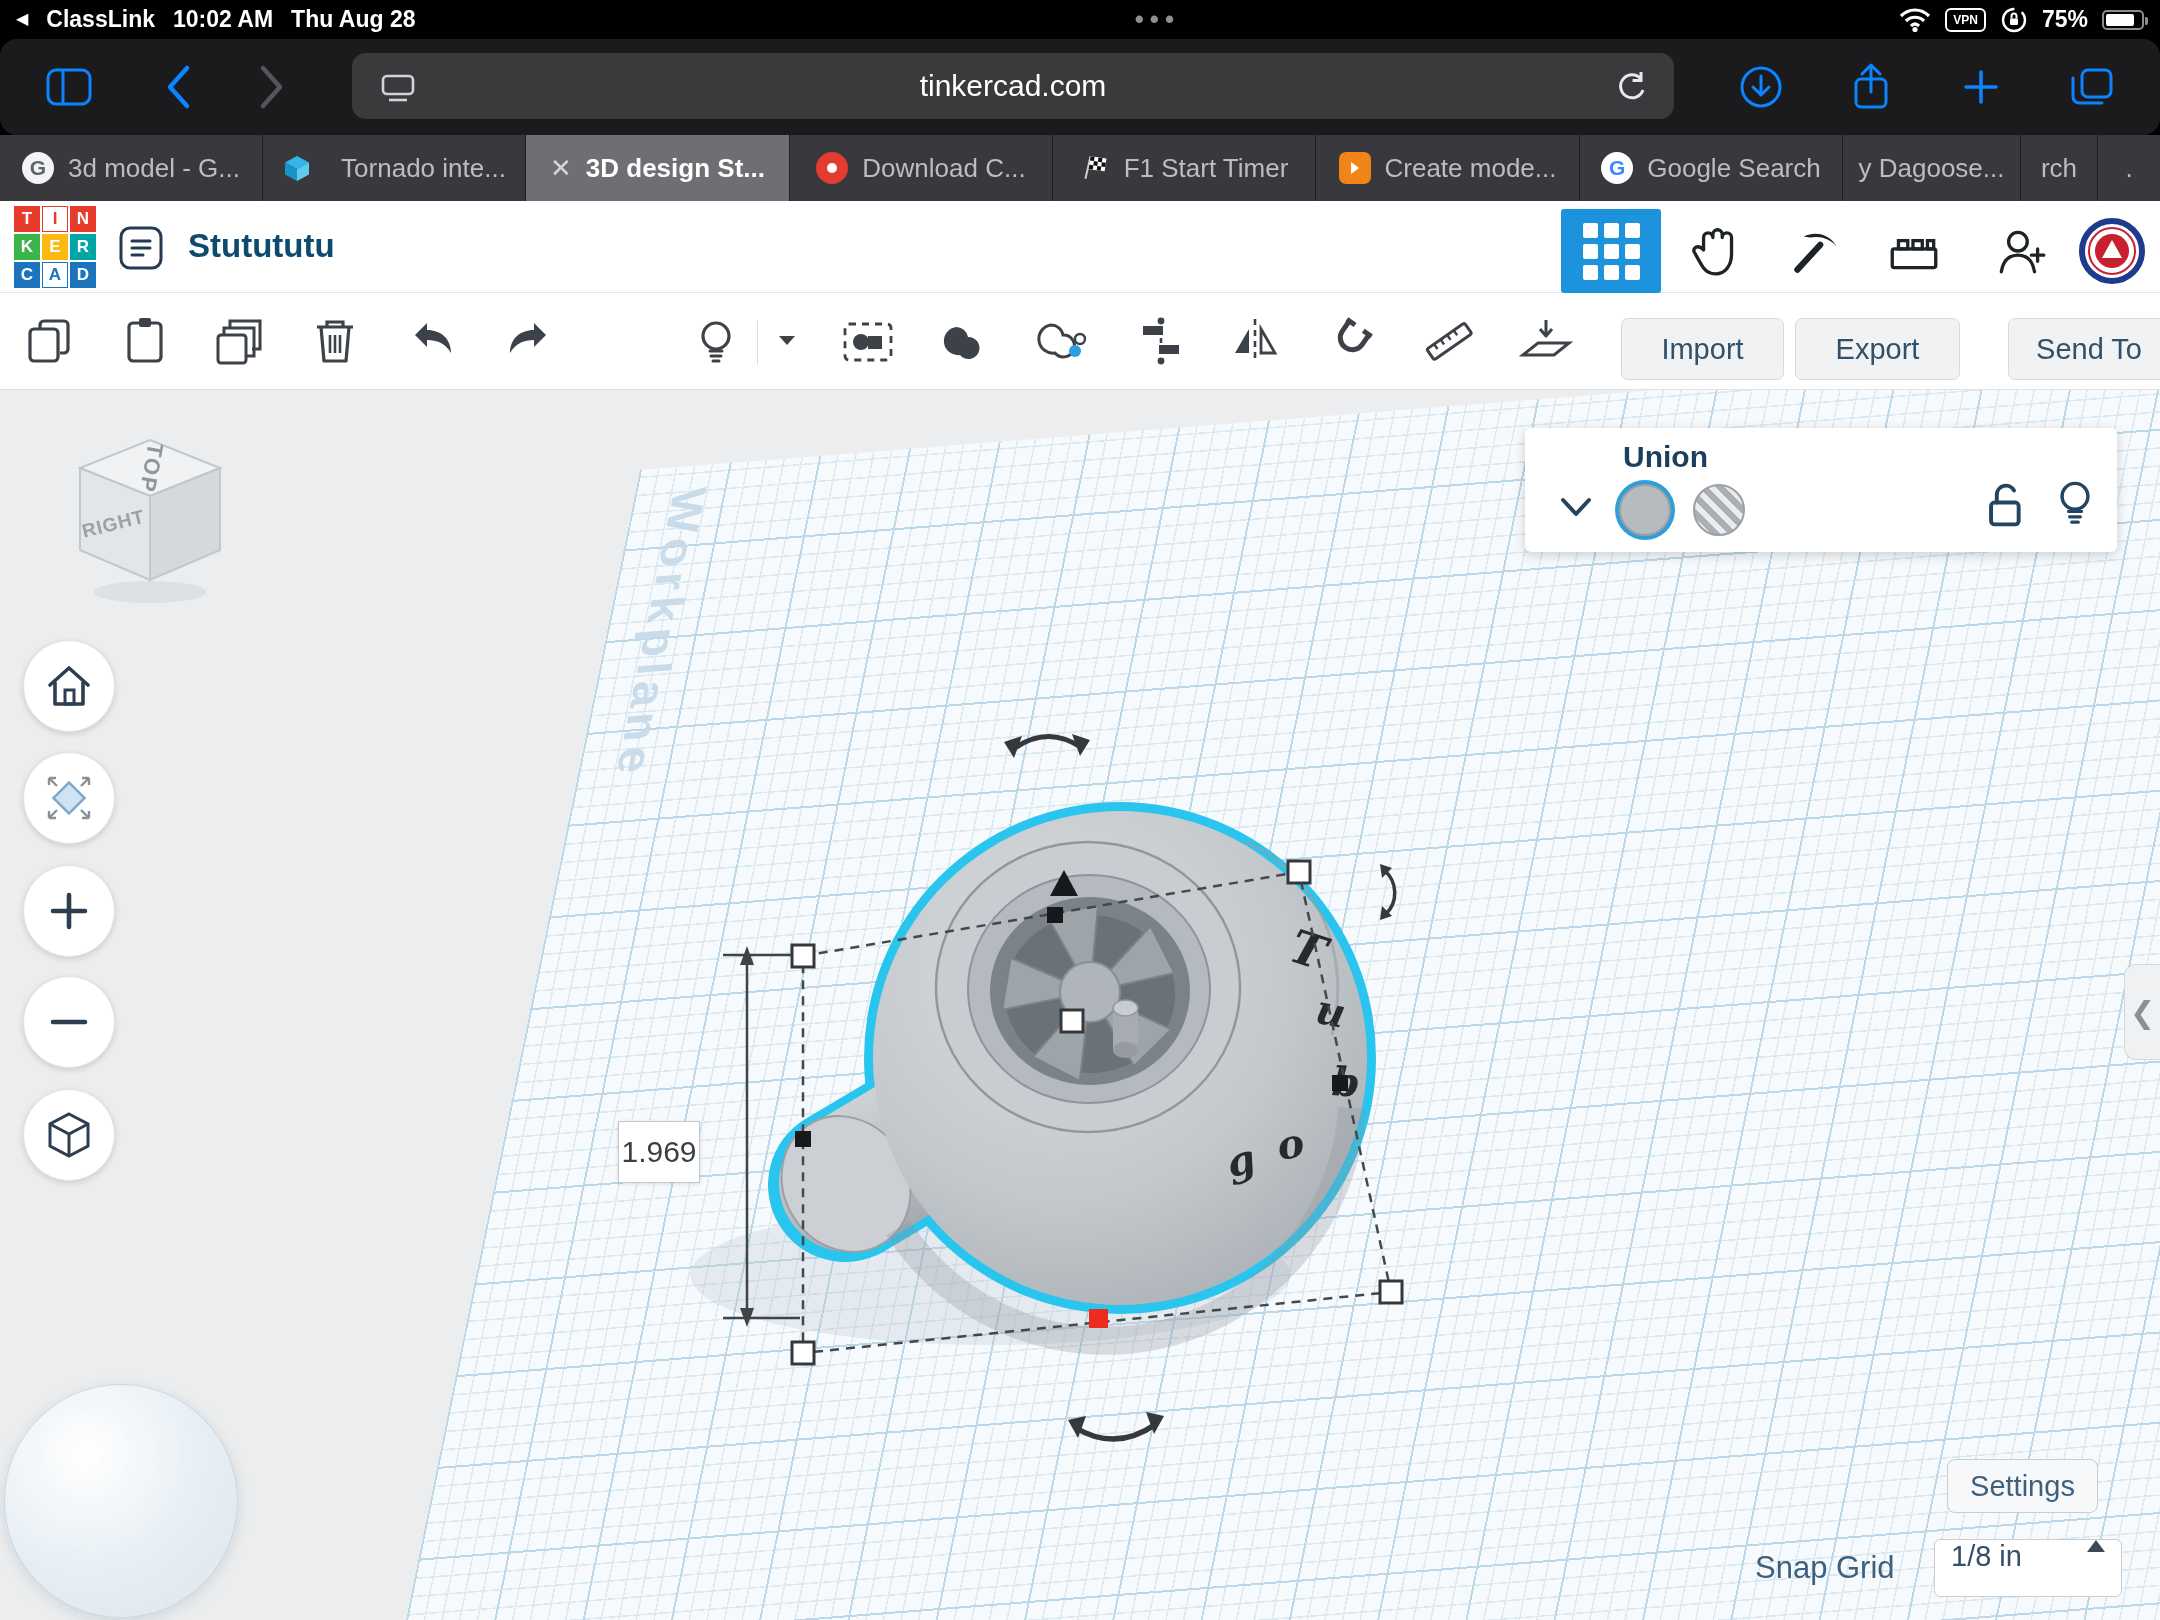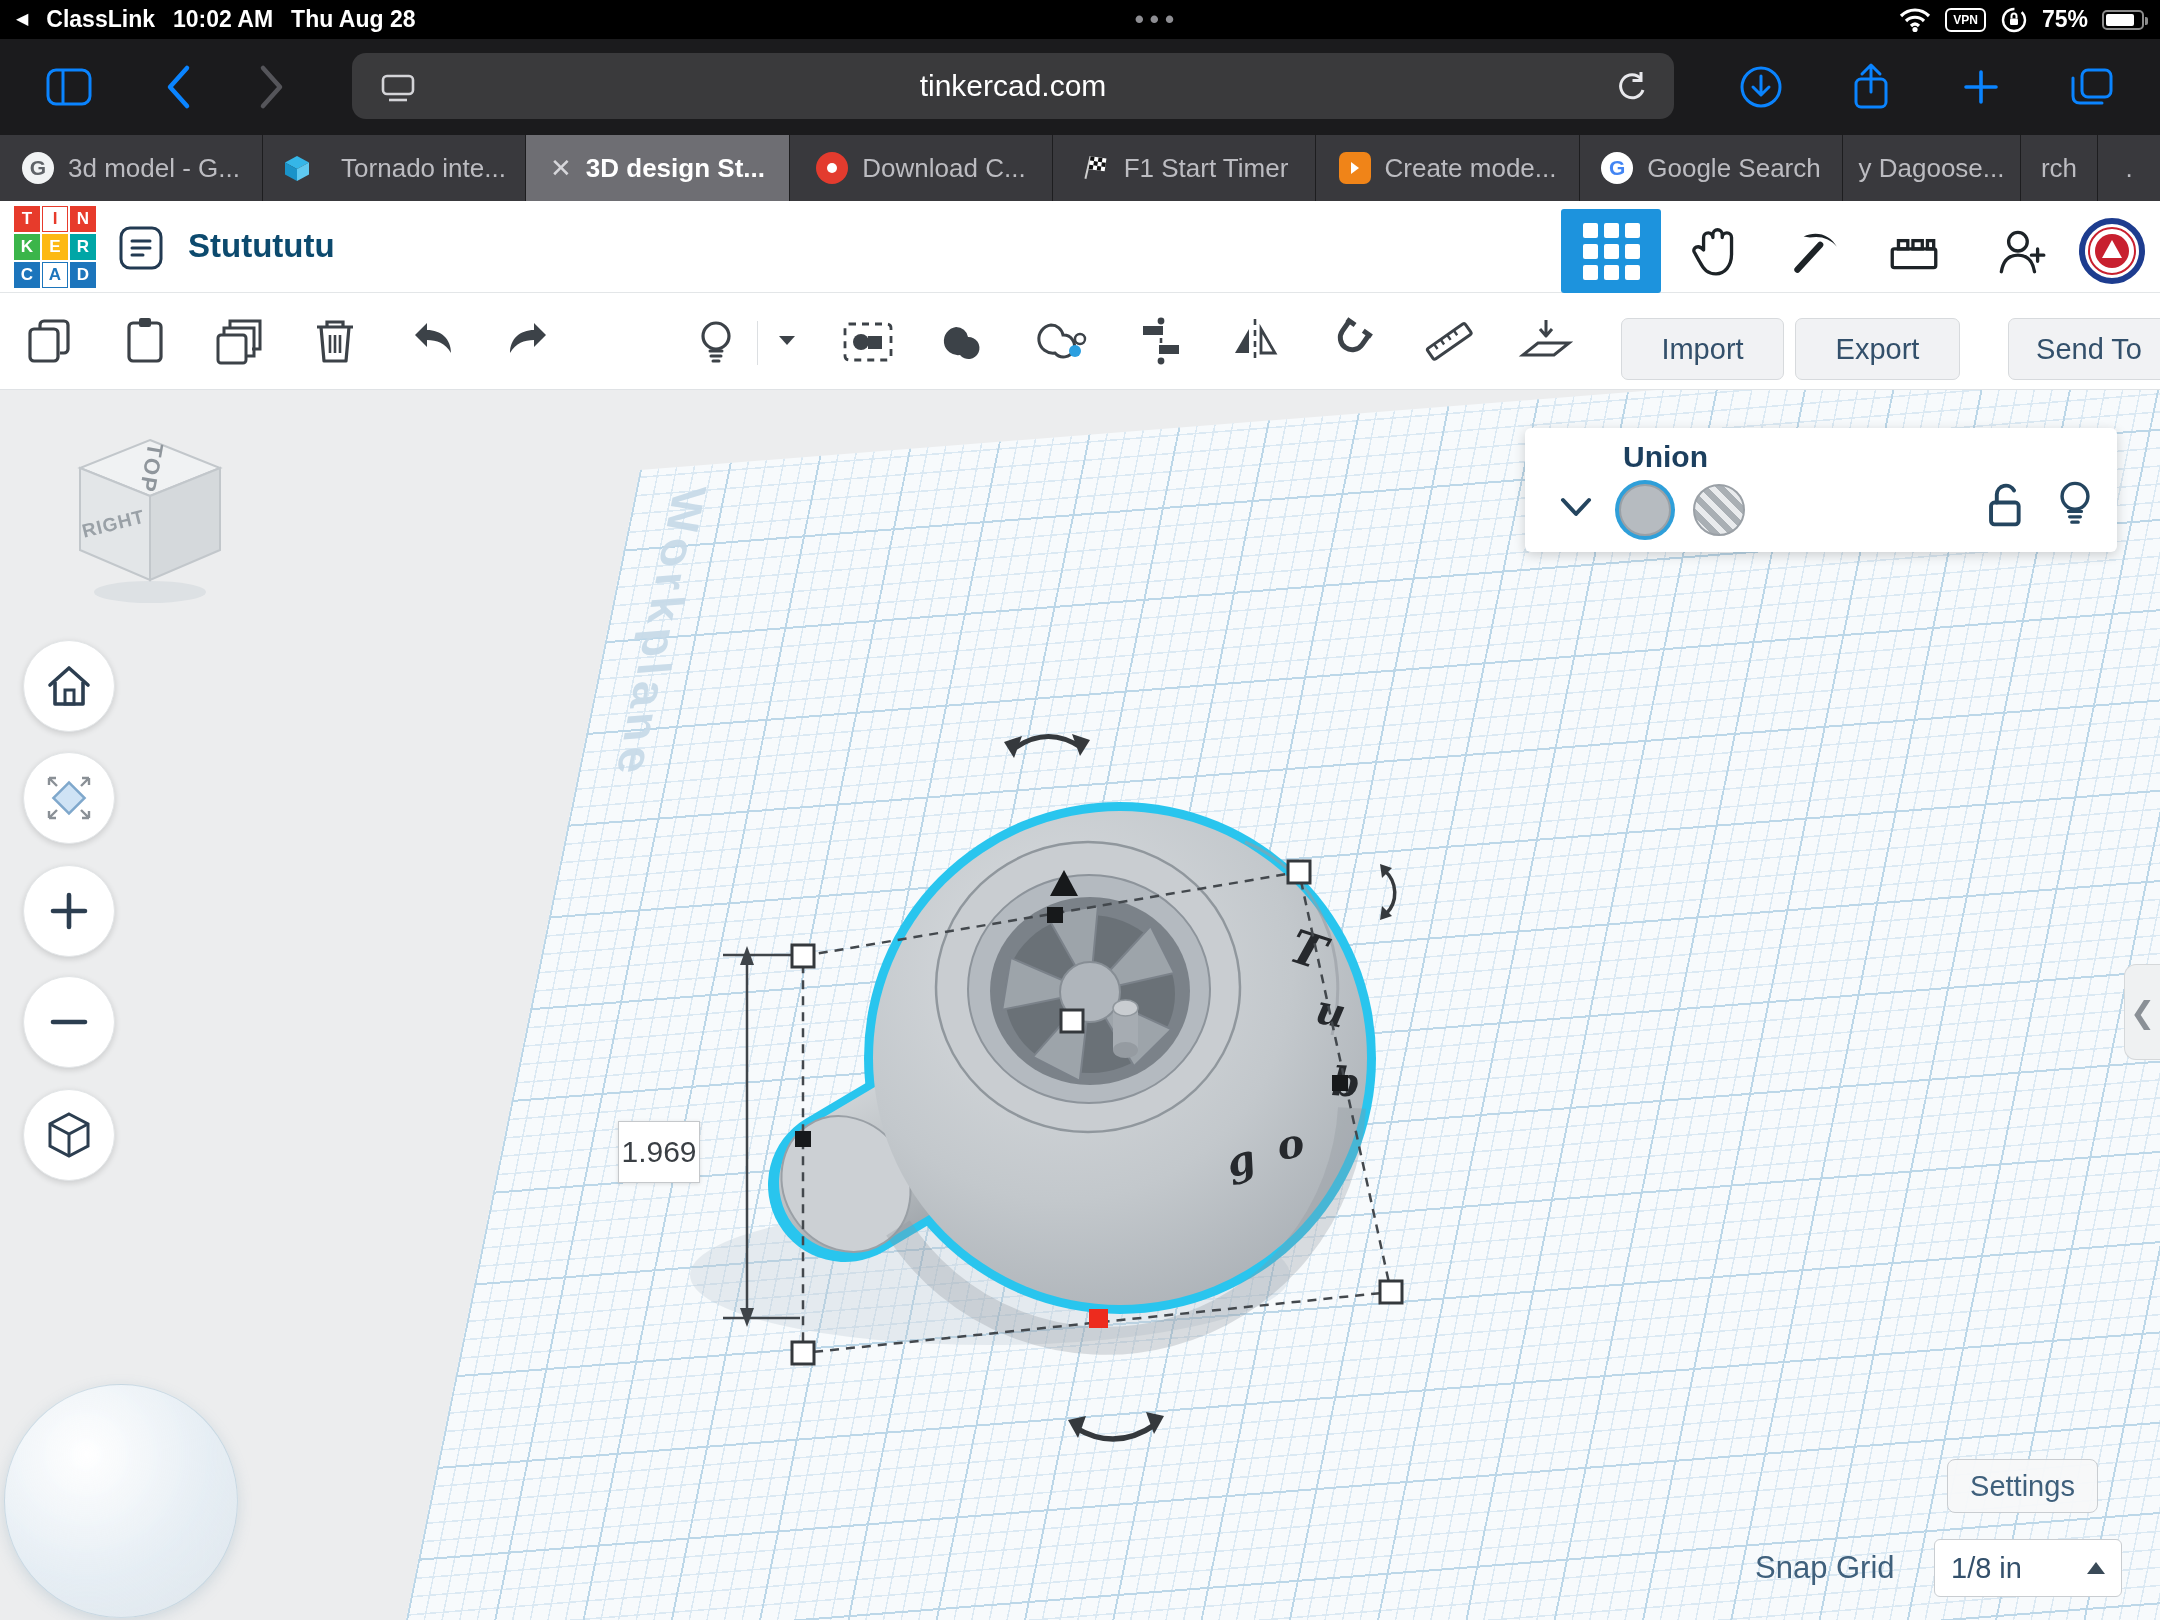--- a/index.html
+++ b/index.html
@@ -15,21 +15,21 @@
   .status-left{display:flex;align-items:center;gap:18px;}
   .status-right{display:flex;align-items:center;gap:14px;}
   .back-tri{font-size:16px;transform:translateY(-1px);}
   .dots{color:#8e8e93;font-size:26px;letter-spacing:6px;font-weight:700;}
   .vpn-badge{border:2px solid #fff;border-radius:6px;padding:0 6px;font-size:12px;font-weight:700;line-height:20px;}
   .batt{position:relative;width:42px;height:20px;border:2px solid rgba(255,255,255,.55);border-radius:5px;}
   .batt-fill{position:absolute;left:2px;top:2px;bottom:2px;width:74%;background:#fff;border-radius:2px;}
   .batt-tip{position:absolute;right:-6px;top:5px;width:3px;height:8px;background:rgba(255,255,255,.55);border-radius:0 2px 2px 0;}
 
   
-  .safari-bar{left:0;top:39px;width:2160px;height:96px;background:#1b1b1d;}
+  .safari-bar{left:0;top:39px;width:2160px;height:96px;background:#1b1b1d;border-radius:17px;}
   .url-field{position:absolute;left:352px;top:14px;width:1322px;height:66px;background:#3a3a3c;
              border-radius:14px;display:flex;align-items:center;justify-content:center;}
   .url-text{color:#fff;font-size:30px;}
   .sbtn{position:absolute;top:10px;width:76px;height:76px;display:flex;align-items:center;justify-content:center;}
 
   
   .tab-bar{left:0;top:135px;width:2160px;height:66px;background:#252527;display:flex;}
   .tab{height:66px;display:flex;align-items:center;justify-content:center;gap:14px;
        background:#39393d;border-right:1px solid #1d1d1f;color:#bcbcc1;font-size:26px;overflow:hidden;white-space:nowrap;}
   .tab.active{background:#6e6e73;color:#fff;font-weight:700;}
@@ -92,21 +92,21 @@
            border:2px solid #9aa0a6;box-shadow:0 0 0 4px #2f9fd9;}
   .swatch2{position:absolute;left:168px;top:56px;width:52px;height:52px;border-radius:50%;border:2px solid #9aa0a6;
            background:repeating-linear-gradient(45deg,#a9afb4 0 6px,#e9ebed 6px 12px);}
 
   
   .settings-btn{position:absolute;left:1947px;top:1069px;width:151px;height:54px;background:rgba(247,248,249,.95);
                 border:1.5px solid #c9cdd1;border-radius:8px;display:flex;align-items:center;justify-content:center;
                 font-size:29px;color:#3f607c;}
   .snap-label{position:absolute;left:1755px;top:1160px;font-size:31px;color:#3f607c;}
   .snap-select{position:absolute;left:1934px;top:1149px;width:188px;height:58px;background:#fff;border:1.5px solid #c9cdd1;
-               border-radius:6px;display:flex;align-items:center;font-size:29px;color:#33506b;padding:0 16px;}
+               border-radius:6px;display:flex;font-size:29px;color:#33506b;padding:0 16px;}
   .snap-caret{margin-left:auto;width:0;height:0;border-left:9px solid transparent;border-right:9px solid transparent;
               border-bottom:12px solid #3a4a58;}
   .edge-handle{position:absolute;right:0;top:574px;width:36px;height:96px;background:#eff1f2;border:1px solid #d5d8da;
                border-right:none;border-radius:12px 0 0 12px;display:flex;align-items:center;justify-content:center;
                color:#8a9096;font-size:30px;}
 </style>
 </head>
 <body>
 
 <div class="stage">

